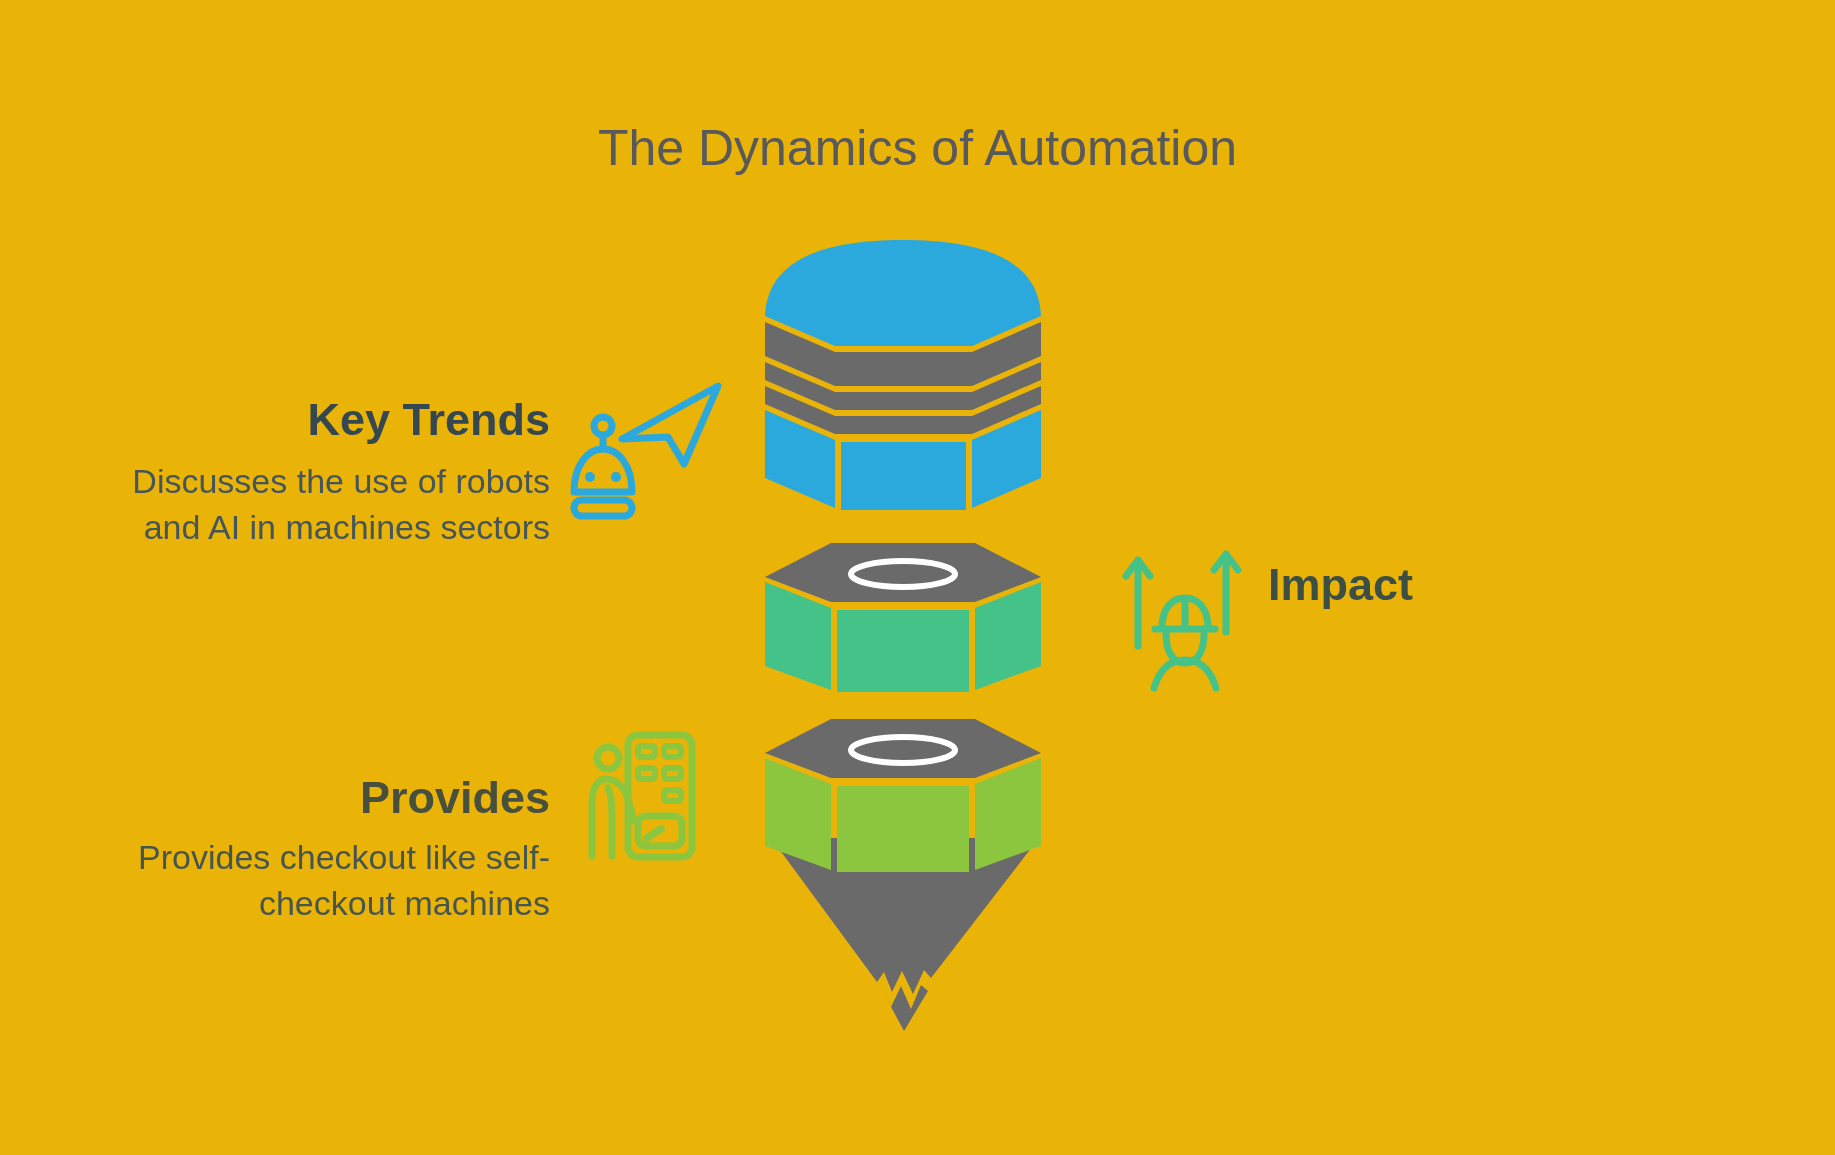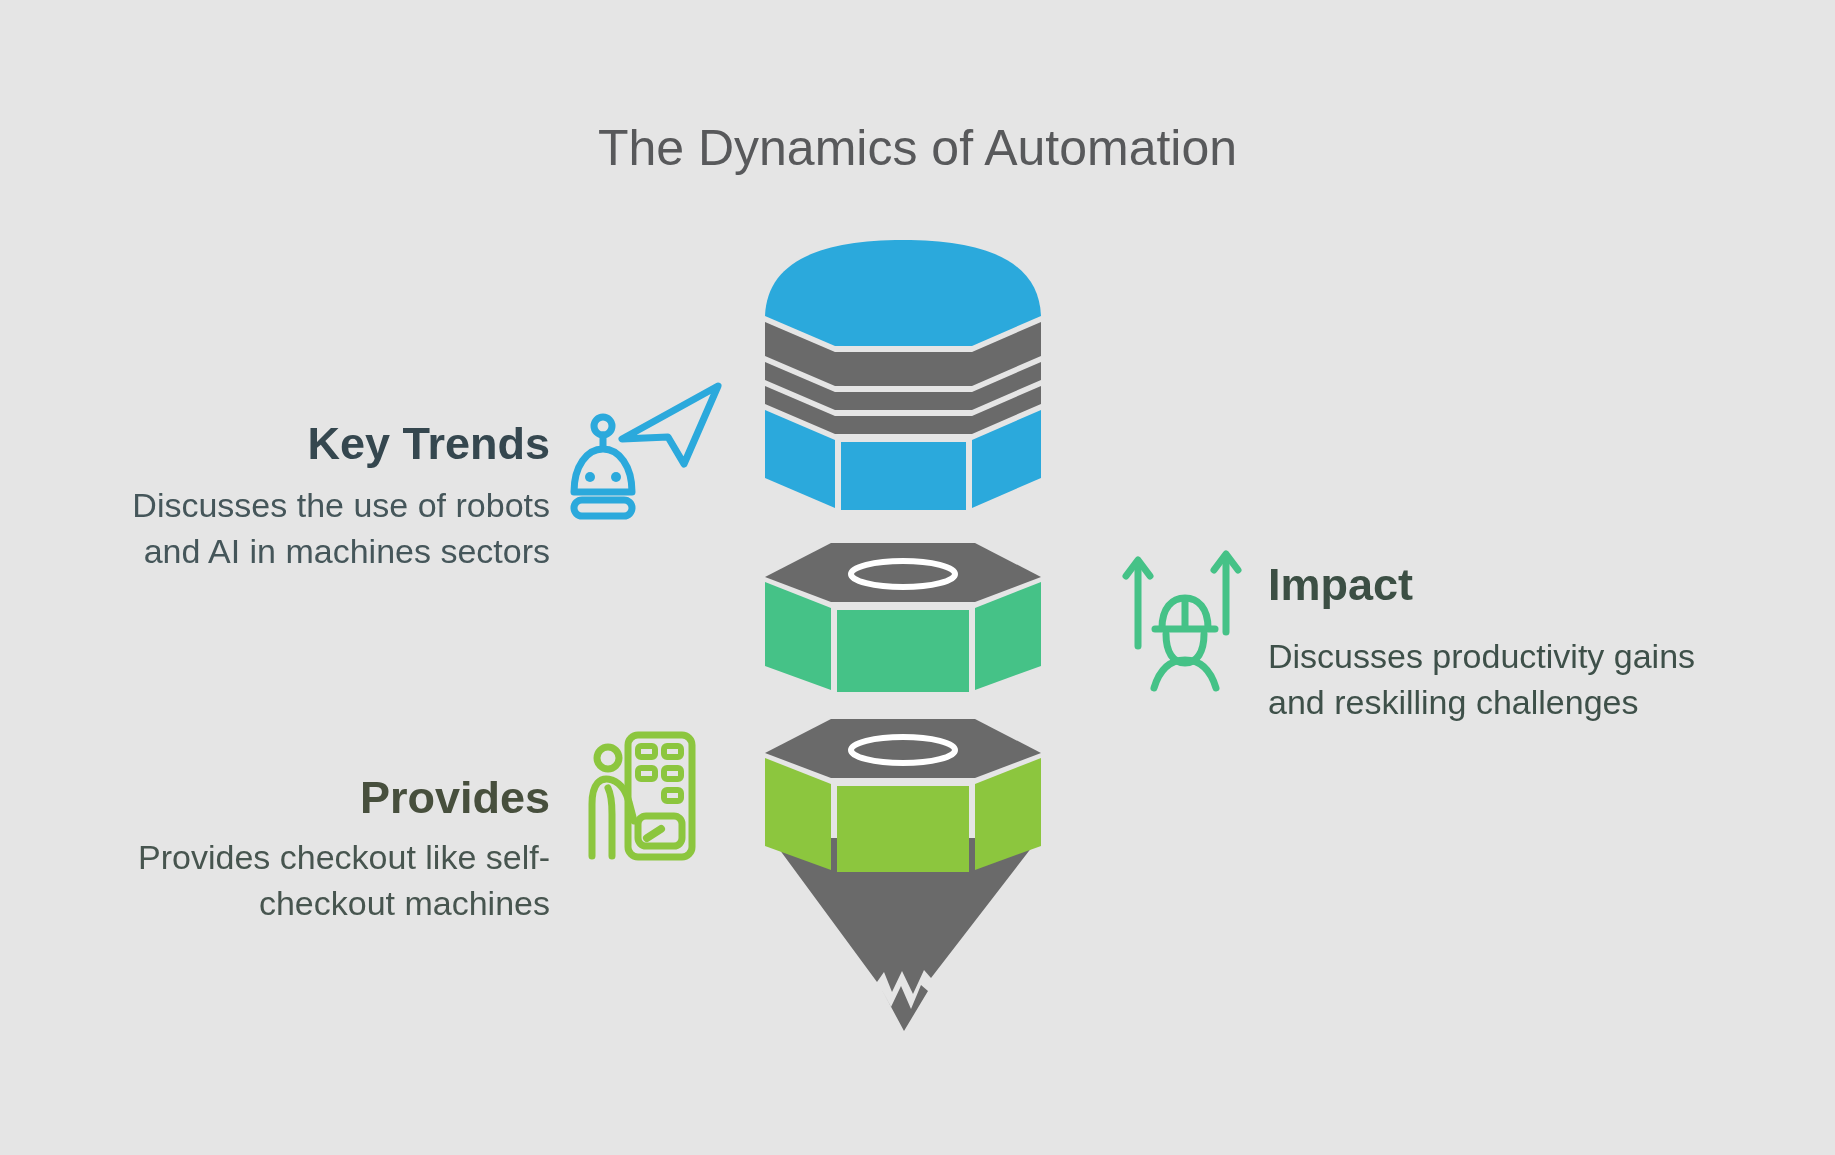--- a/index.html
+++ b/index.html
@@ -1,38 +1,38 @@
 <!DOCTYPE html>
 <html><head>
 <meta charset="utf-8">
 <style>
   html,body{margin:0;padding:0;background:#ffffff;}
   .canvas{
     position:relative;
     width:1835px;height:1155px;
-    background:#e5e5e5;
+    background:#eab308;
     overflow:hidden;
     font-family:"Liberation Sans", sans-serif;
   }
   .page-title{
     position:absolute;left:0;top:118px;width:100%;
     text-align:center;
     font-size:50px;line-height:60px;font-weight:400;
     color:#58595B;
   }
   .section{position:absolute;width:480px;}
   .section .heading{
     font-size:45px;line-height:52px;font-weight:700;
   }
   .section .desc{
     margin-top:12px;
     font-size:34px;line-height:46px;font-weight:400;
     color:#45565A;
   }
-  .sec-key-trends{left:70px;top:418px;text-align:right;}
+  .sec-key-trends{left:70px;top:394px;text-align:right;}
   .sec-key-trends .heading{color:#35474F;}
   .sec-impact{left:1268px;top:559px;text-align:left;}
   .sec-impact .heading{color:#3C4F44;}
   .sec-impact .desc{margin-top:22px;color:#3E5049;}
   .sec-examples{left:70px;top:772px;text-align:right;}
   .sec-examples .heading{color:#474F3D;}
   .sec-examples .desc{margin-top:10px;color:#47554F;}
   .icon-abs{position:absolute;}
   svg{display:block;}
 </style>
@@ -46,24 +46,20 @@
   <div class="section sec-key-trends">
     <div class="heading">Key Trends</div>
     <div class="desc">
       <div>Discusses the use of robots</div>
       <div>and AI in machines sectors</div>
     </div>
   </div>
 
   <div class="section sec-impact">
     <div class="heading">Impact</div>
-    <div class="desc">
-      <div>Discusses productivity gains</div>
-      <div>and reskilling challenges</div>
-    </div>
   </div>
 
   <div class="section sec-examples">
     <div class="heading">Provides</div>
     <div class="desc">
       <div>Provides checkout like self-</div>
       <div>checkout machines</div>
     </div>
   </div>
 

